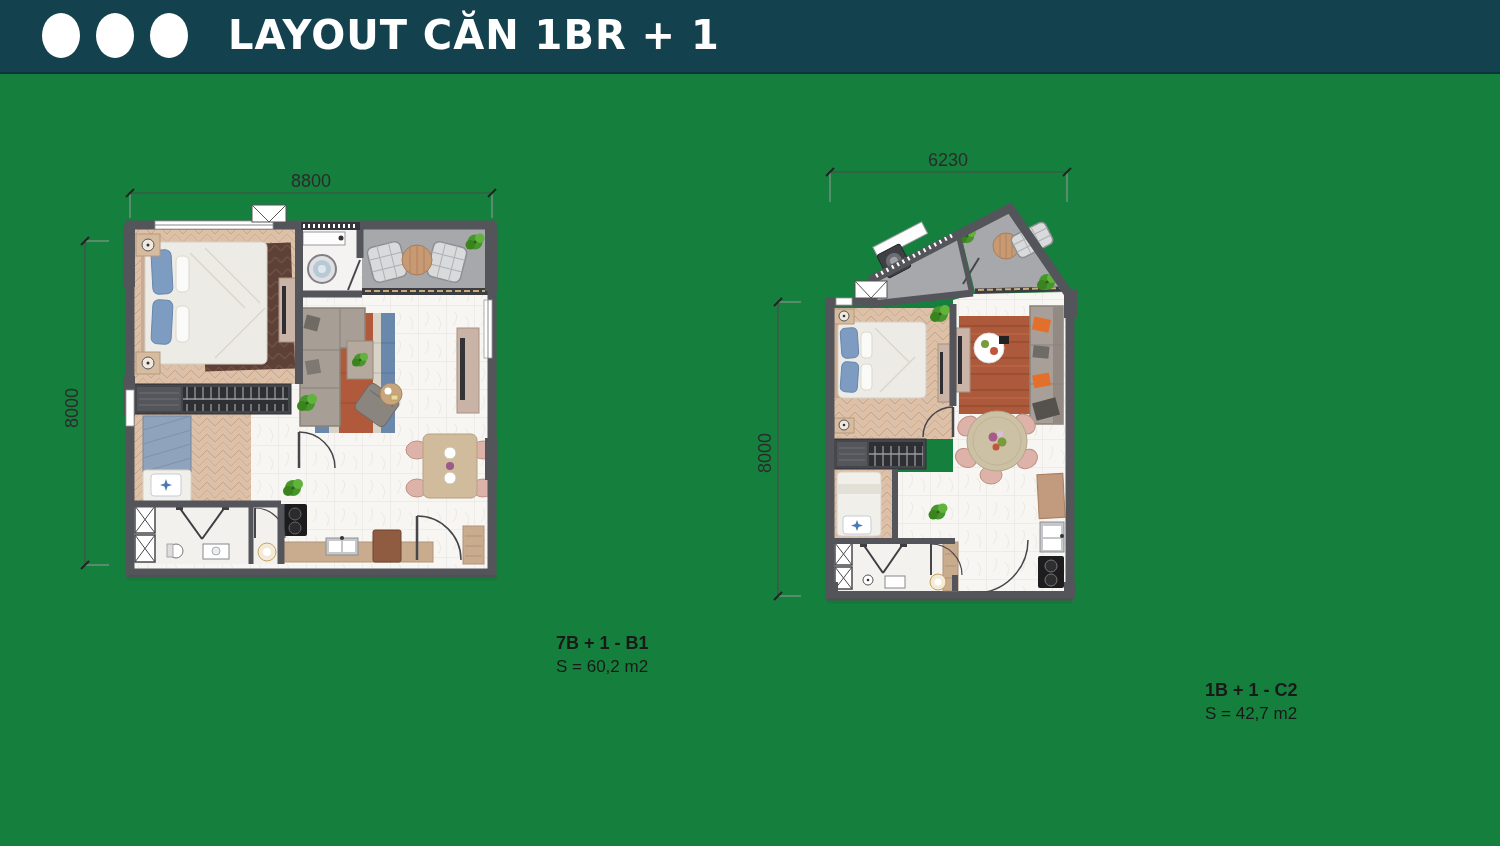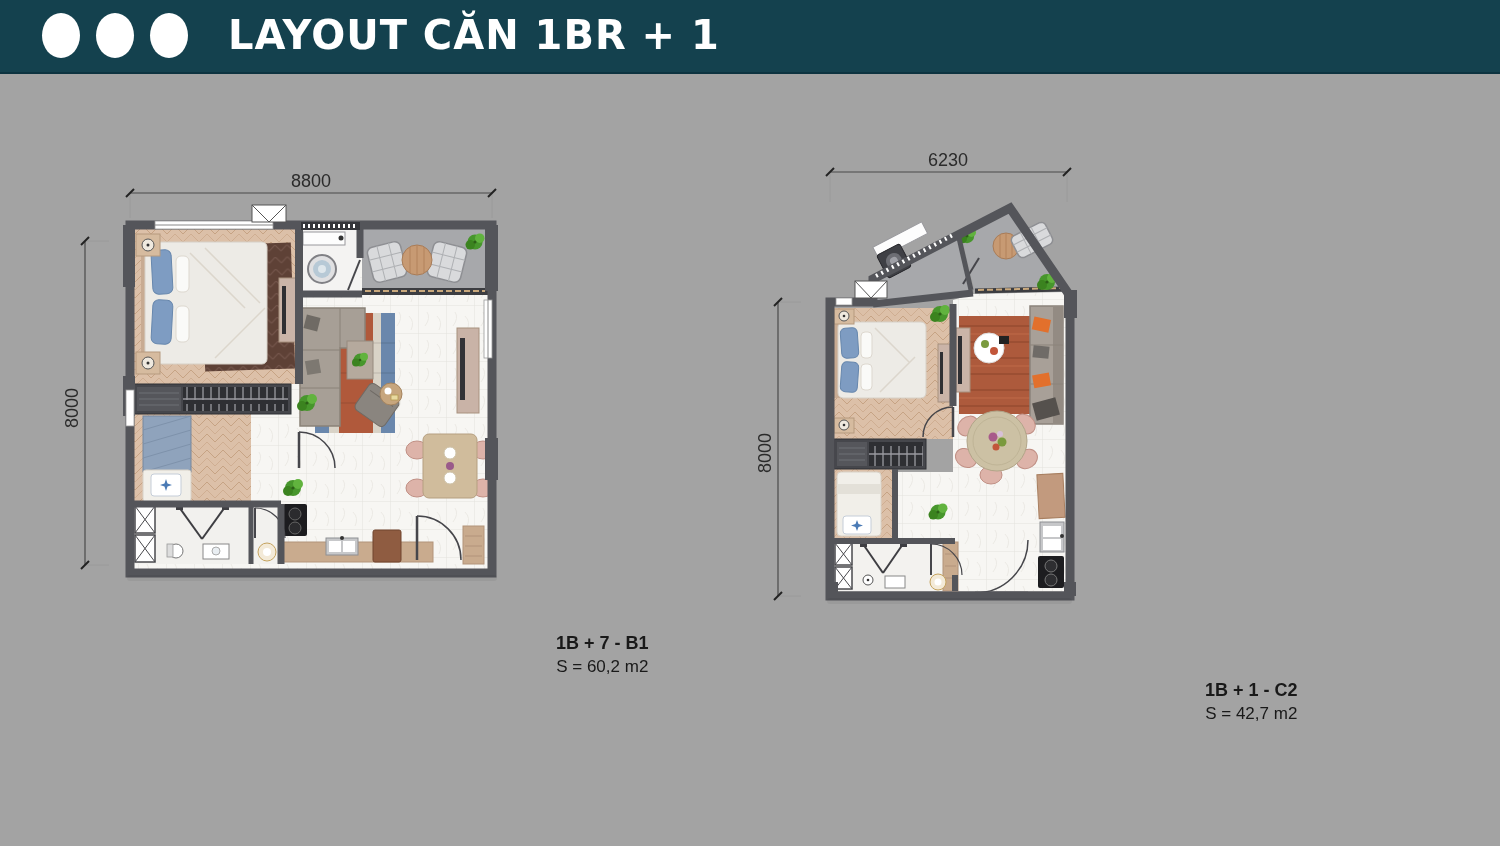--- a/index.html
+++ b/index.html
@@ -1,34 +1,34 @@
 <!DOCTYPE html>
 <html><head>
 <meta charset="utf-8">
 <style>
   html,body{margin:0;padding:0;background:#e9e9e9;}
-  .stage{position:relative;width:1500px;height:846px;background:#a3a3a3;overflow:hidden;
+  .stage{position:relative;width:1500px;height:846px;background:#15803d;overflow:hidden;
          font-family:"Liberation Sans",sans-serif;}
   
   .header{position:absolute;left:0;top:0;width:1500px;height:72px;background:#14414e;
           border-bottom:2px solid #0d3340;}
   .dot{position:absolute;top:13px;width:38px;height:45px;border-radius:50%;background:#ffffff;}
   .dot.d1{left:42px}.dot.d2{left:96px}.dot.d3{left:150px}
   .title{position:absolute;left:228px;top:50%;transform:translateY(-53%);margin:0;
          color:#ffffff;font-family:"DejaVu Sans",sans-serif;font-weight:800;
          font-size:40px;letter-spacing:1px;white-space:nowrap;}
   
   .plan{position:absolute;margin:0;}
   .plan-b1{left:55px;top:138px;width:450px;height:480px;}
   .plan-c2{left:735px;top:132px;width:410px;height:520px;}
   .plan svg{display:block}
   .dim-text{font-family:"Liberation Sans",sans-serif;font-size:18px;fill:#2b2b2b;}
   .plan-label{position:absolute;color:#191919;}
   .plan-label .l1{font-size:18px;font-weight:bold;line-height:23px;}
-  .plan-label .l2{font-size:17px;line-height:23px;text-align:center;}
+  .plan-label .l2{font-size:17px;line-height:23px;}
   .lbl-b1{left:556px;top:632px;}
   .lbl-c2{left:1205px;top:640px;margin-top:39px;}
 </style>
 </head>
 <body>
 
 <div class="stage">
 
   <div class="header">
     <span class="dot d1"></span>
@@ -525,21 +525,21 @@
       <g>
         <rect x="120" y="149" width="32" height="17" fill="#ffffff" stroke="#555"></rect>
         <path d="M120,149 L136,166 L152,149" fill="none" stroke="#555"></path>
       </g>
     </g>
     <rect x="92" y="466" width="245" height="6" rx="3" fill="#000000" opacity="0.05"></rect>
   </svg>
   </figure>
 
   <div class="plan-label lbl-b1">
-    <div class="l1">1B + 7 - B1</div>
+    <div class="l1">7B + 1 - B1</div>
     <div class="l2">S = 60,2 m2</div>
   </div>
   <div class="plan-label lbl-c2">
     <div class="l1">1B + 1 - C2</div>
     <div class="l2">S = 42,7 m2</div>
   </div>
 
 </div>
 
 </body></html>

